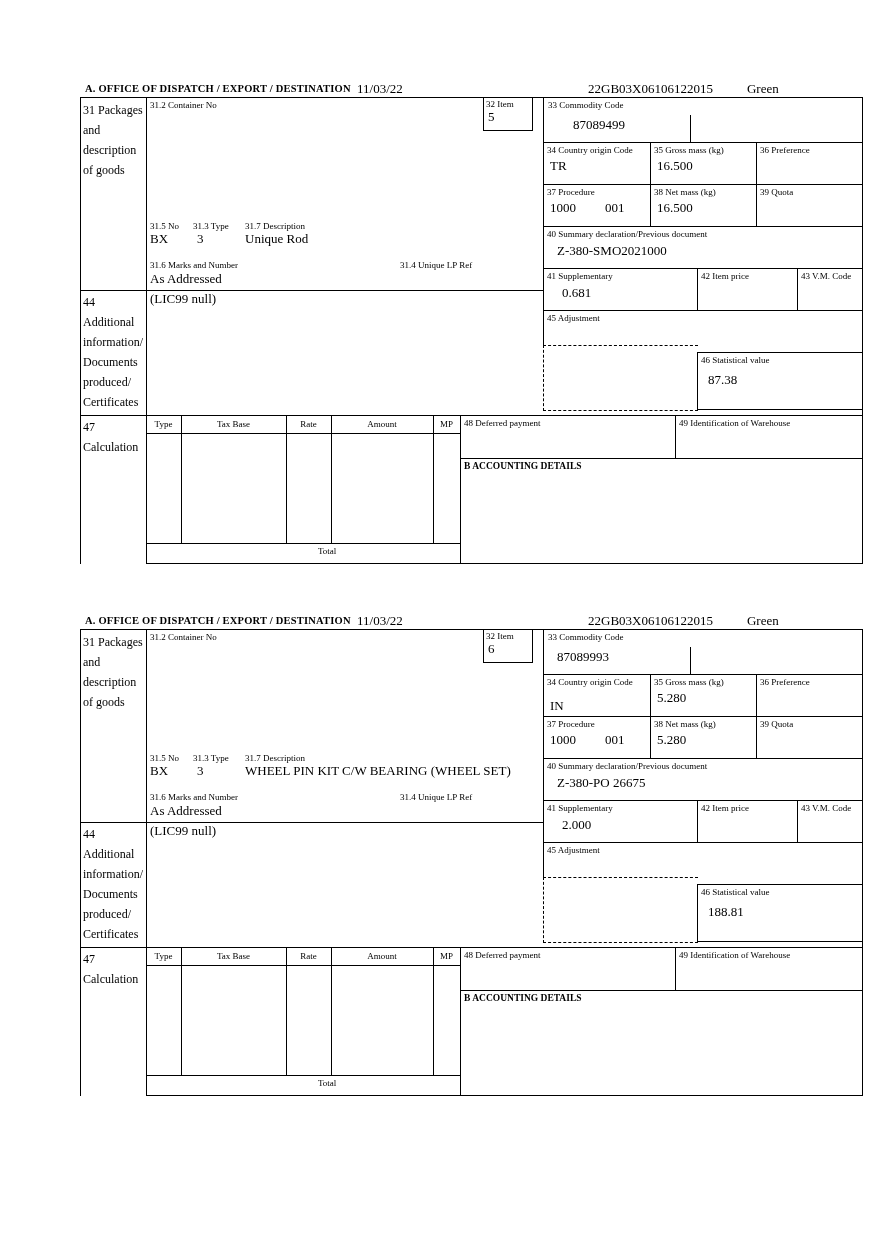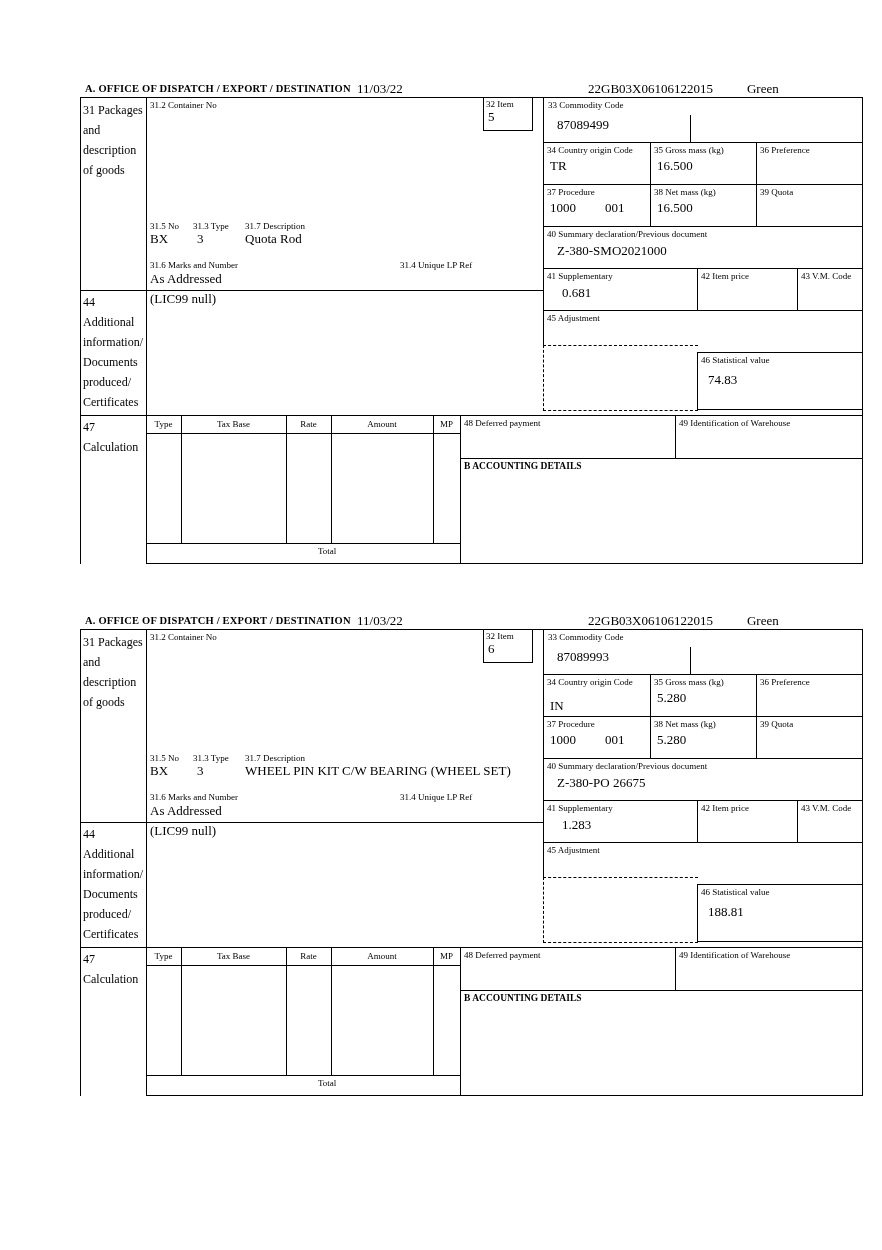--- a/index.html
+++ b/index.html
@@ -92,21 +92,21 @@
 Certificates</div>
       <div class="side-lbl" style="left:3px;top:320px">47
 Calculation</div>
 
       <span class="lbl" style="left:70px;top:3px">31.2 Container No</span>
       <span class="val" style="left:70px;top:15px"></span>
       <span class="lbl" style="left:406px;top:2px">32 Item</span>
       <span class="val" style="left:408px;top:13px">5</span>
 
       <span class="lbl" style="left:468px;top:3px">33 Commodity Code</span>
-      <span class="val" style="left:477px;top:21px">87089499</span>
+      <span class="val" style="left:493px;top:21px">87089499</span>
 
       <span class="lbl" style="left:467px;top:48px">34 Country origin Code</span>
       <span class="val" style="left:470px;top:62px">TR</span>
       <span class="lbl" style="left:574px;top:48px">35 Gross mass (kg)</span>
       <span class="val" style="left:577px;top:62px">16.500</span>
       <span class="lbl" style="left:680px;top:48px">36 Preference</span>
       <span class="val" style="left:683px;top:62px"></span>
 
       <span class="lbl" style="left:467px;top:90px">37 Procedure</span>
       <span class="val" style="left:470px;top:104px">1000</span>
@@ -114,21 +114,21 @@
       <span class="lbl" style="left:574px;top:90px">38 Net mass (kg)</span>
       <span class="val" style="left:577px;top:104px">16.500</span>
       <span class="lbl" style="left:680px;top:90px">39 Quota</span>
       <span class="val" style="left:683px;top:104px"></span>
 
       <span class="lbl" style="left:70px;top:124px">31.5 No</span>
       <span class="lbl" style="left:113px;top:124px">31.3 Type</span>
       <span class="lbl" style="left:165px;top:124px">31.7 Description</span>
       <span class="val" style="left:70px;top:135px">BX</span>
       <span class="val" style="left:117px;top:135px">3</span>
-      <span class="val" style="left:165px;top:135px">Quota Rod</span>
+      <span class="val" style="left:165px;top:135px">Unique Rod</span>
 
       <span class="lbl" style="left:467px;top:132px">40 Summary declaration/Previous document</span>
       <span class="val" style="left:477px;top:147px">Z-380-SMO2021000</span>
 
       <span class="lbl" style="left:70px;top:163px">31.6 Marks and Number</span>
       <span class="lbl" style="left:320px;top:163px">31.4 Unique LP Ref</span>
       <span class="val" style="left:70px;top:175px">As Addressed</span>
       <span class="val" style="left:320px;top:175px"></span>
 
       <span class="lbl" style="left:467px;top:174px">41 Supplementary</span>
@@ -136,21 +136,21 @@
       <span class="lbl" style="left:621px;top:174px">42 Item price</span>
       <span class="val" style="left:624px;top:189px"></span>
       <span class="lbl" style="left:721px;top:174px">43 V.M. Code</span>
       <span class="val" style="left:724px;top:189px"></span>
 
       <span class="val" style="left:70px;top:195px">(LIC99 null)</span>
 
       <span class="lbl" style="left:467px;top:216px">45 Adjustment</span>
       <span class="val" style="left:470px;top:230px"></span>
       <span class="lbl" style="left:621px;top:258px">46 Statistical value</span>
-      <span class="val" style="left:628px;top:276px">74.83</span>
+      <span class="val" style="left:628px;top:276px">87.38</span>
 
       <span class="th" style="left:66px;top:322px;width:35px">Type</span>
       <span class="th" style="left:101px;top:322px;width:105px">Tax Base</span>
       <span class="th" style="left:206px;top:322px;width:45px">Rate</span>
       <span class="th" style="left:251px;top:322px;width:102px">Amount</span>
       <span class="th" style="left:353px;top:322px;width:27px">MP</span>
       <span class="lbl" style="left:238px;top:449px">Total</span>
 
       <span class="lbl" style="left:384px;top:321px">48 Deferred payment</span>
       <span class="lbl" style="left:599px;top:321px">49 Identification of Warehouse</span>
@@ -246,21 +246,21 @@
 
       <span class="lbl" style="left:467px;top:132px">40 Summary declaration/Previous document</span>
       <span class="val" style="left:477px;top:147px">Z-380-PO 26675</span>
 
       <span class="lbl" style="left:70px;top:163px">31.6 Marks and Number</span>
       <span class="lbl" style="left:320px;top:163px">31.4 Unique LP Ref</span>
       <span class="val" style="left:70px;top:175px">As Addressed</span>
       <span class="val" style="left:320px;top:175px"></span>
 
       <span class="lbl" style="left:467px;top:174px">41 Supplementary</span>
-      <span class="val" style="left:482px;top:189px">1.283</span>
+      <span class="val" style="left:482px;top:189px">2.000</span>
       <span class="lbl" style="left:621px;top:174px">42 Item price</span>
       <span class="val" style="left:624px;top:189px"></span>
       <span class="lbl" style="left:721px;top:174px">43 V.M. Code</span>
       <span class="val" style="left:724px;top:189px"></span>
 
       <span class="val" style="left:70px;top:195px">(LIC99 null)</span>
 
       <span class="lbl" style="left:467px;top:216px">45 Adjustment</span>
       <span class="val" style="left:470px;top:230px"></span>
       <span class="lbl" style="left:621px;top:258px">46 Statistical value</span>

